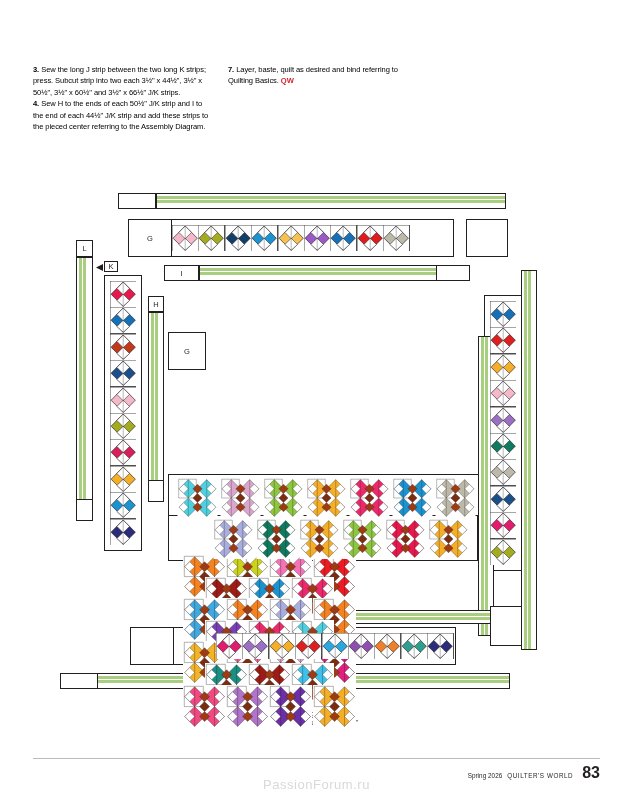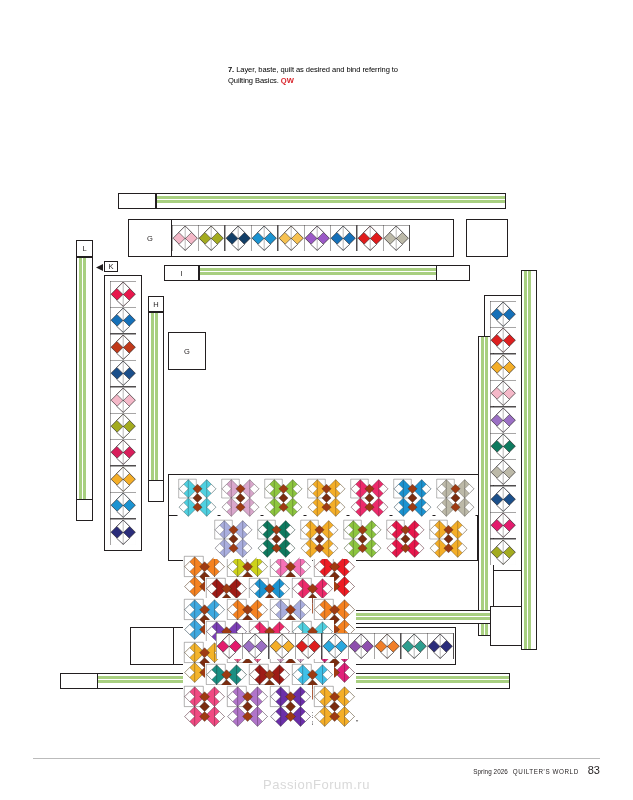--- a/index.html
+++ b/index.html
@@ -42,33 +42,35 @@
     font-size:6.6px;line-height:9.4px;color:#231f20;
   }
   #caption .t{font-weight:bold;font-size:6.9px;}
   #footer{
     position:absolute;right:33px;top:764px;
     font-size:6.3px;color:#231f20;
     display:flex;align-items:baseline;gap:5px;
   }
   #footer .issue{letter-spacing:0.01em;}
   #footer .mag{letter-spacing:0.09em;}
-  #footer .pg{font-weight:normal;font-size:11px;margin-left:4px;}
+  #footer .pg{font-weight:bold;font-size:16px;margin-left:4px;}
   #rule{position:absolute;left:33px;top:758px;width:567px;height:1px;background:#bbb;}
   #watermark{
     position:absolute;left:0;top:777px;width:633px;text-align:center;
     font-size:13px;color:#d9d9d9;letter-spacing:0.04em;
     font-family:"Liberation Sans",sans-serif;
   }
 </style>
 </head>
 <body>
 
 <div id="instructions">
     <div class="col">
+      <p class="para"><span class="num">3.</span> Sew the long J strip between the two long K strips; press. Subcut strip into two each 3½" x 44½", 3½" x 50½", 3½" x 60½" and 3½" x 66½" J/K strips.</p>
+      <p class="para"><span class="num">4.</span> Sew H to the ends of each 50½" J/K strip and I to the end of each 44½" J/K strip and add these strips to the pieced center referring to the Assembly Diagram.</p>
     </div>
     <div class="col">
       <p class="para"><span class="num">7.</span> Layer, baste, quilt as desired and bind referring to Quilting Basics. <span class="qw">QW</span></p>
     </div>
   </div>
 
 <div id="diagram">
     <div class="plain" style="left: 183px; top: 369px; width: 172.8px; height: 151.2px; z-index: 2; border-color: rgb(109, 110, 113);"></div>
     <div class="cell" style="left: 204.6px; top: 369px; width: 1px; height: 151.2px; background: rgb(109, 110, 113); z-index: 2;"></div>
     <div class="cell" style="left: 226.2px; top: 369px; width: 1px; height: 151.2px; background: rgb(109, 110, 113); z-index: 2;"></div>

